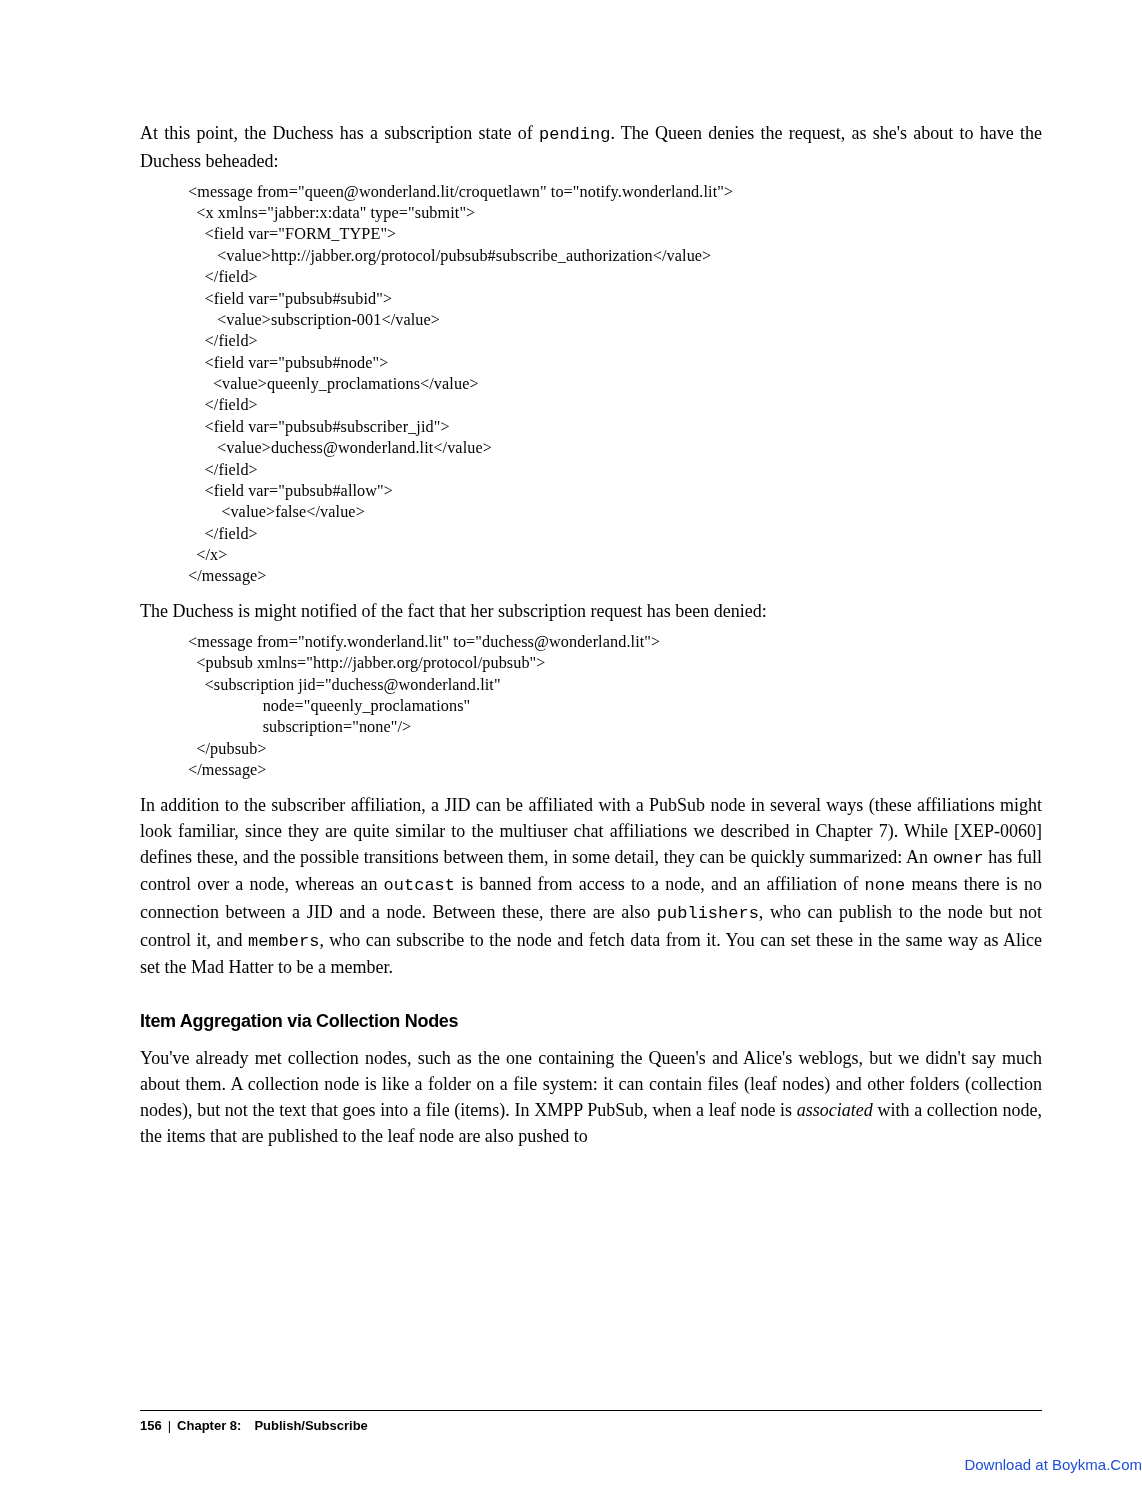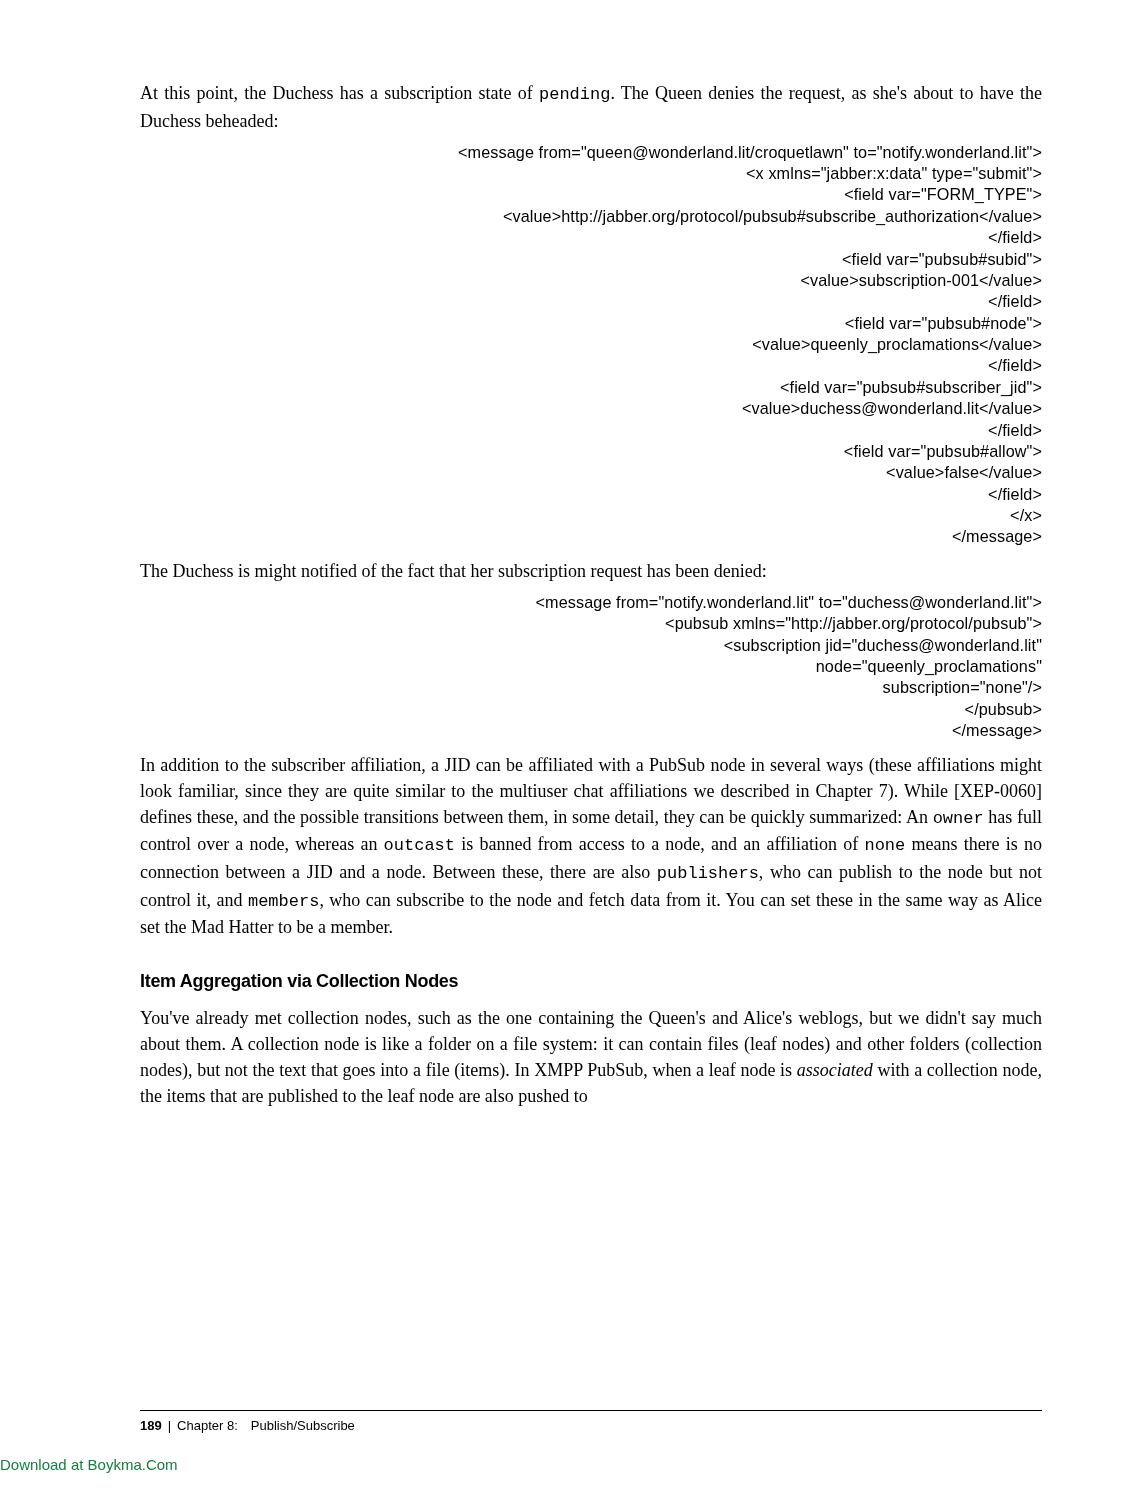--- a/index.html
+++ b/index.html
@@ -8,35 +8,34 @@
     line-height: 1.45;
     color: #000;
     background: #fff;
     margin: 0;
     padding: 0;
   }
   .page {
     width: 1142px;
     height: 1500px;
     box-sizing: border-box;
-    padding: 80px 100px 50px 140px;
+    padding: 120px 100px 50px 140px;
     position: relative;
   }
   p.body-text {
     margin: 0 0 6px 0;
     text-align: justify;
   }
   pre.code {
-    font-family: Liberation Sans, sans-serif;
+    font-family: Liberation Serif, serif;
     font-size: 16.2px;
     line-height: 1.32;
     white-space: pre;
     margin: 8px 0 10px 48px;
     letter-spacing: 0.1px;
-    text-align: right;
   }
   .mono {
     font-family: 'Courier New', Courier, monospace;
     font-size: 17px;
   }
   h2.section-heading {
     font-family: 'Helvetica Neue', Arial, sans-serif;
     font-weight: 700;
     font-size: 18px;
     margin: 28px 0 10px 0;
@@ -54,30 +53,30 @@
     right: 100px;
     bottom: 64px;
   }
   .footer-text {
     font-family: 'Helvetica Neue', Arial, sans-serif;
     font-size: 13px;
     margin-top: 6px;
   }
   .footer-text .page-num { font-weight: 700; }
   .footer-text .sep { margin: 0 6px; }
-  .footer-text .chapter { font-weight: 400; }
+  .footer-text .chapter { font-weight: 700; }
   .download {
     position: absolute;
     bottom: 24px;
     left: 0;
     right: 0;
-    text-align: left;
+    text-align: right;
     font-family: Arial, sans-serif;
     font-size: 15px;
-    color: #15803d;
+    color: #1d4ed8;
   }
 </style>
 </head>
 <body>
 
 <div class="page">
 
   <p class="body-text">
     <span>At this point, the Duchess has a subscription state of </span><span class="mono">pending</span><span>. The Queen denies the request, as she's about to have the Duchess beheaded:</span>
   </p>
@@ -118,19 +117,19 @@
 
   <h2 class="section-heading">Item Aggregation via Collection Nodes</h2>
 
   <p class="body-text">
     <span>You've already met collection nodes, such as the one containing the Queen's and Alice's weblogs, but we didn't say much about them. A collection node is like a folder on a file system: it can contain files (leaf nodes) and other folders (collection nodes), but not the text that goes into a file (items). In XMPP PubSub, when a leaf node is </span><em>associated</em><span> with a collection node, the items that are published to the leaf node are also pushed to</span>
   </p>
 
   <div class="footer">
     <hr class="footer-rule">
     <div class="footer-text">
-      <span class="page-num">189</span><span class="sep">|</span><span class="chapter">Chapter 8: Publish/Subscribe</span>
+      <span class="page-num">156</span><span class="sep">|</span><span class="chapter">Chapter 8: Publish/Subscribe</span>
     </div>
   </div>
 
   <div class="download">Download at Boykma.Com</div>
 
 </div>
 
 </body></html>

